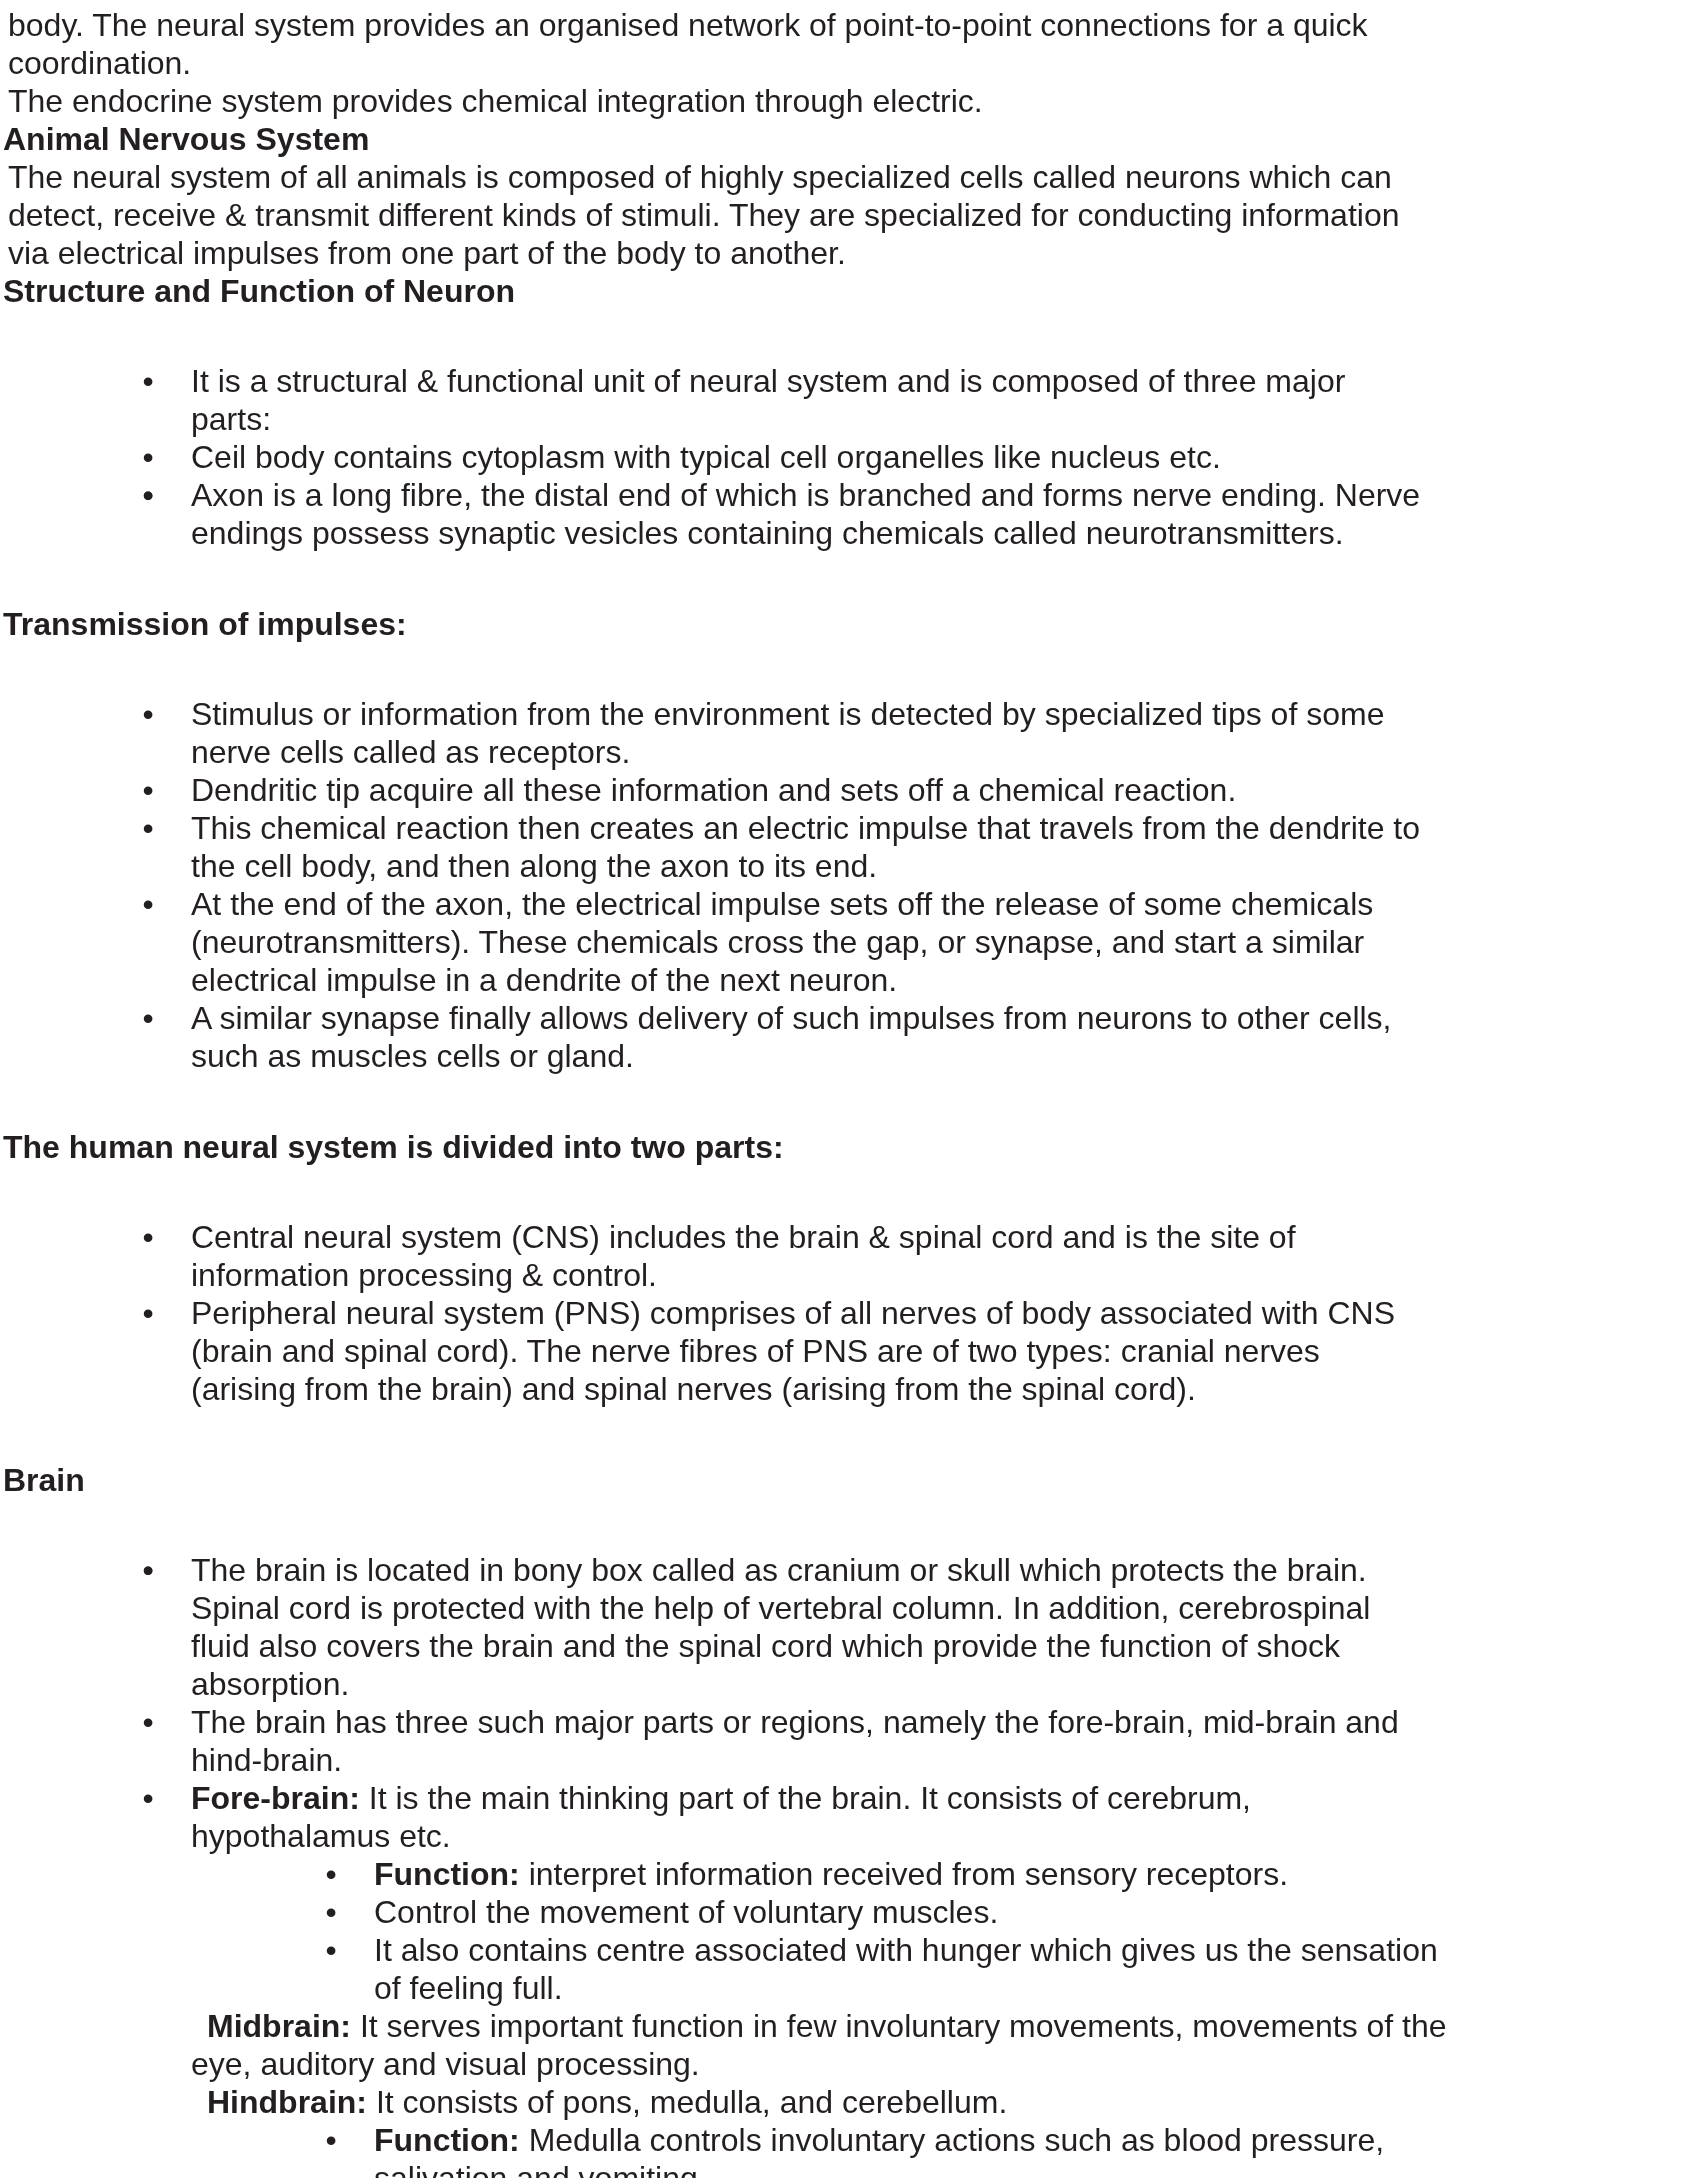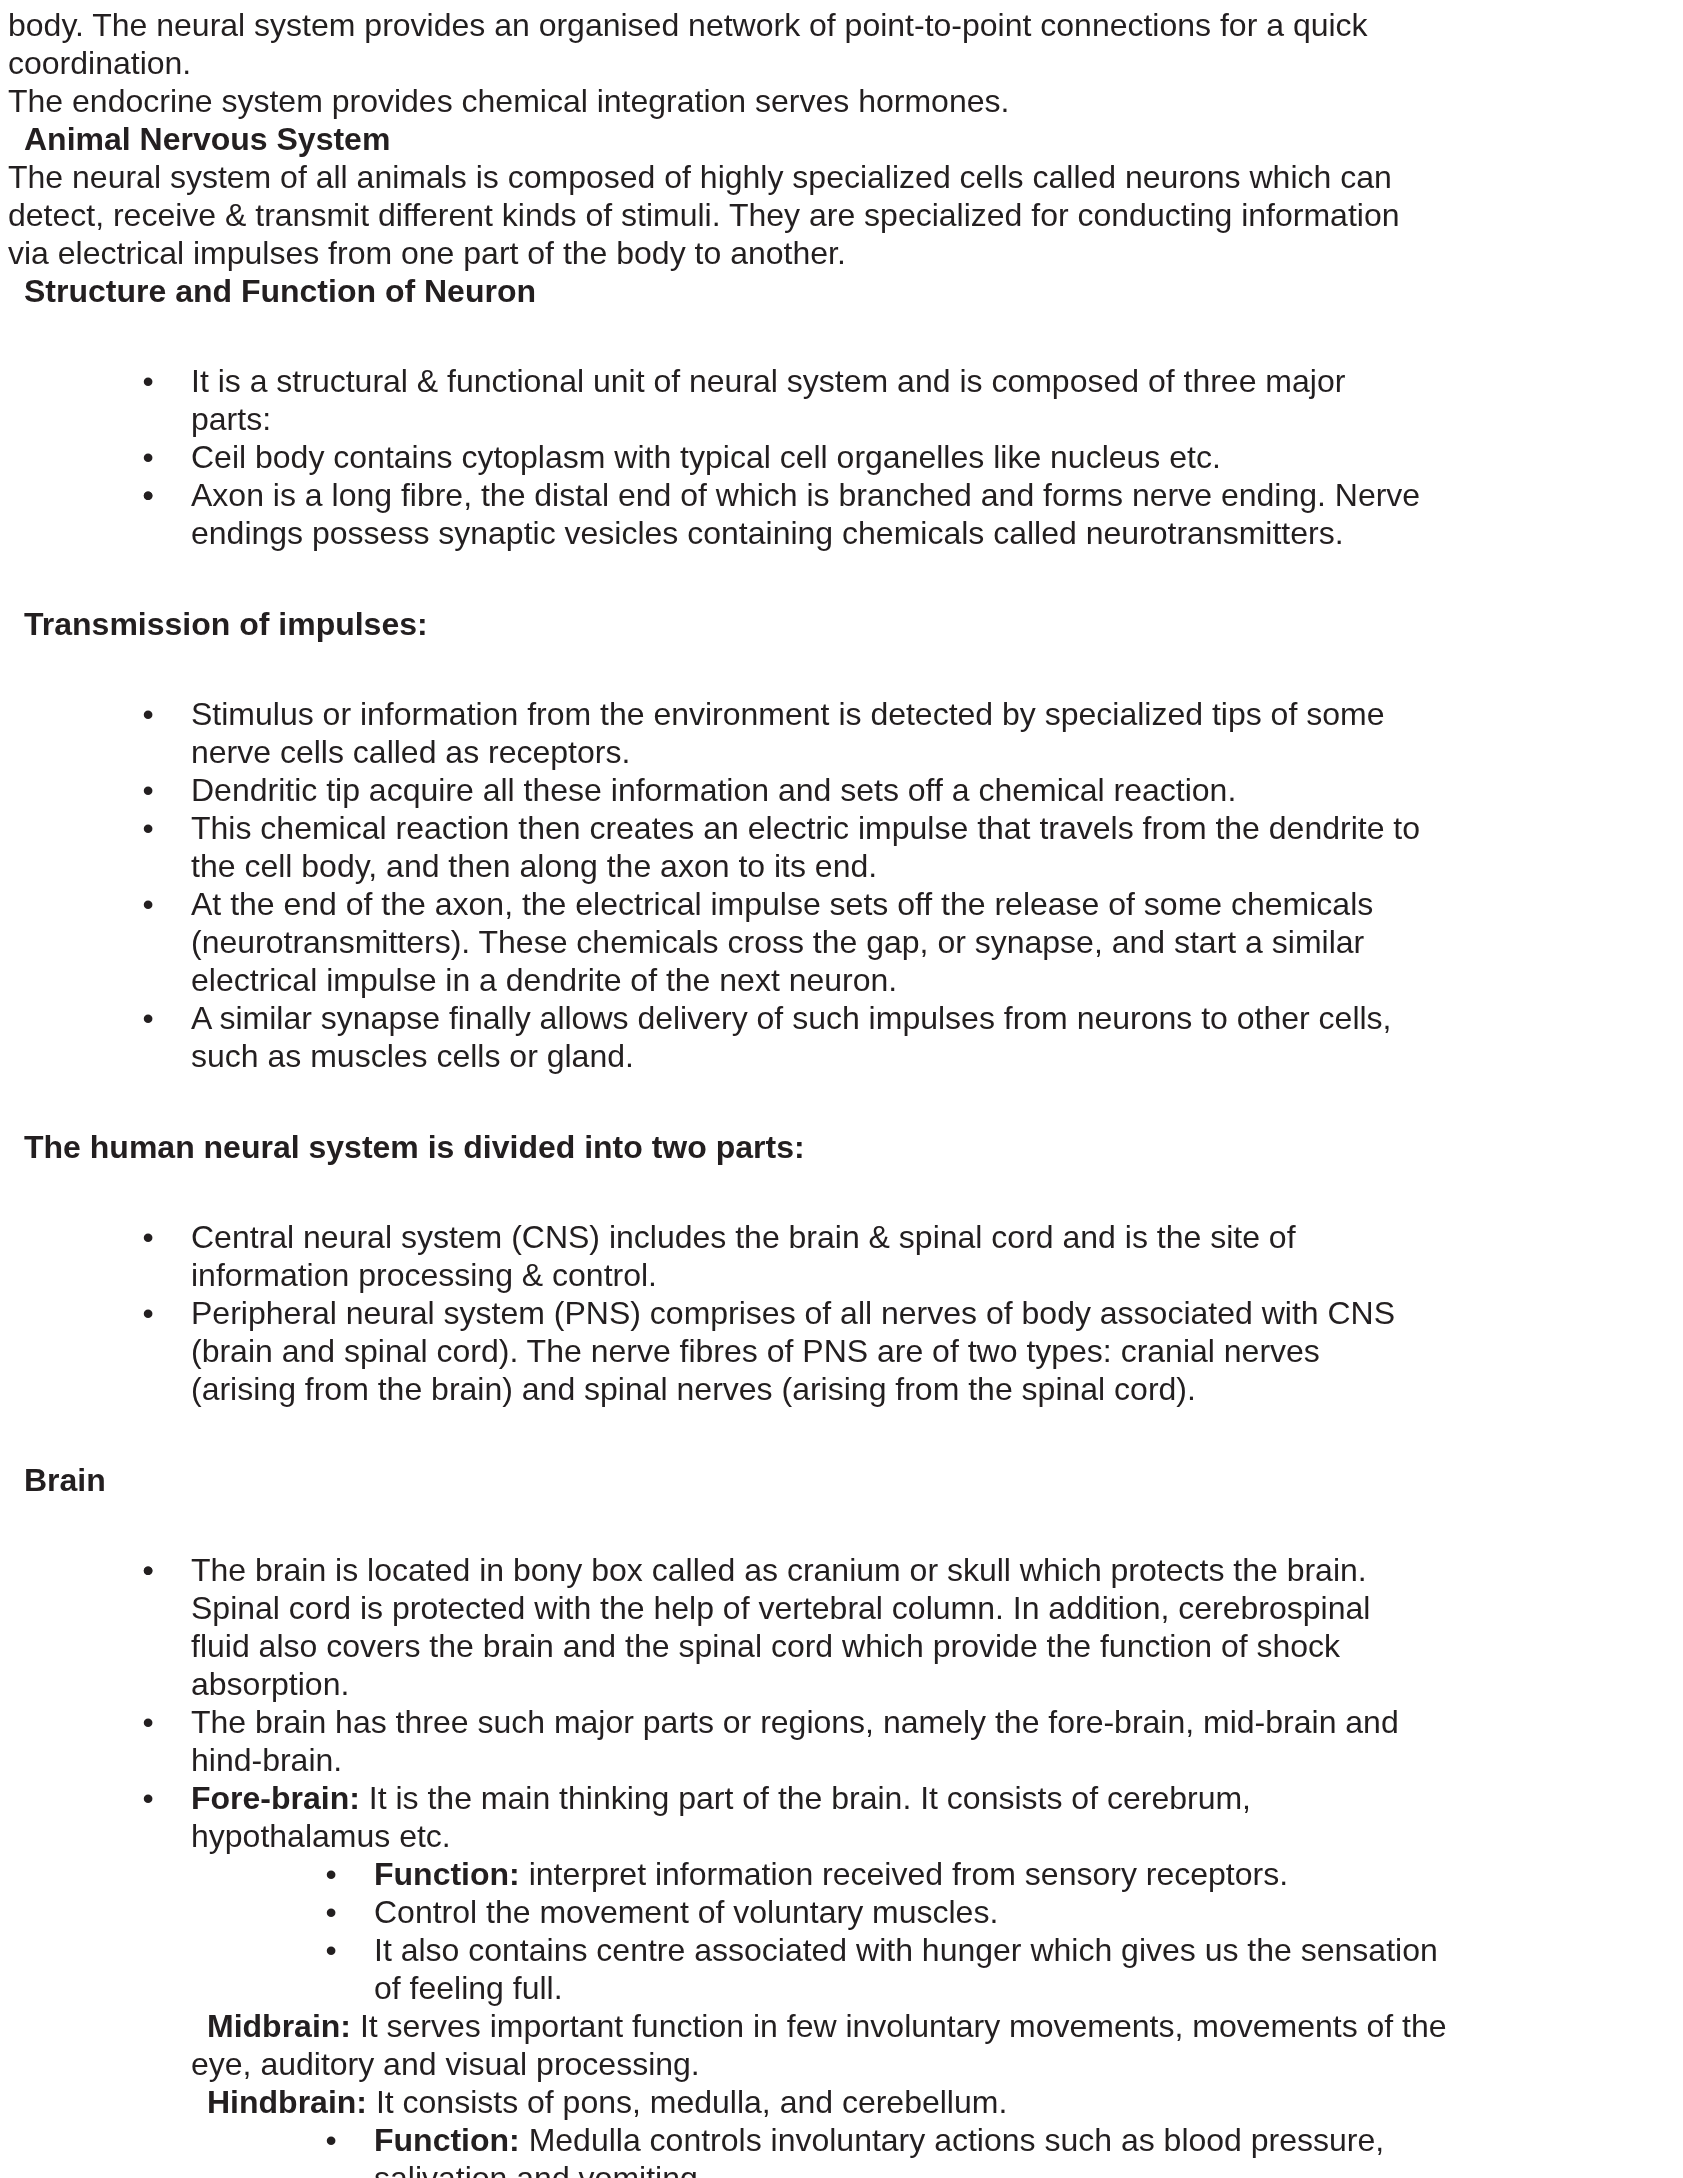--- a/index.html
+++ b/index.html
@@ -23,21 +23,21 @@
       top: 6px;
       width: 1452px;
     }
     .para {
       margin: 0;
       padding-left: 8px;
       padding-right: 20px;
     }
     .heading {
       margin: 0;
-      padding-left: 24px;
+      padding-left: 3px;
       font-weight: bold;
     }
     .gap-small { height: 52px; }
     .gap-mid { height: 53px; }
     ul.l1 {
       list-style: none;
       margin: 0;
       padding: 0;
     }
     ul.l1 > li {
@@ -76,21 +76,21 @@
     }
     .b { font-weight: bold; }
   </style>
 </head>
 <body>
 
 <div class="page">
 
   <p class="para">
     <span>body. The neural system provides an organised network of point-to-point connections for a quick coordination.</span><br>
-    <span>The endocrine system provides chemical integration serves hormones.</span>
+    <span>The endocrine system provides chemical integration through electric.</span>
   </p>
 
   <p class="heading">Animal Nervous System</p>
   <p class="para">The neural system of all animals is composed of highly specialized cells called neurons which can detect, receive &amp; transmit different kinds of stimuli. They are specialized for conducting information via electrical impulses from one part of the body to another.</p>
 
   <p class="heading">Structure and Function of Neuron</p>
   <div class="gap-small"></div>
   <ul class="l1">
     <li><span class="bullet">•</span><span>It is a structural &amp; functional unit of neural system and is composed of three major parts:</span></li>
     <li><span class="bullet">•</span><span>Ceil body contains cytoplasm with typical cell organelles like nucleus etc.</span></li>

